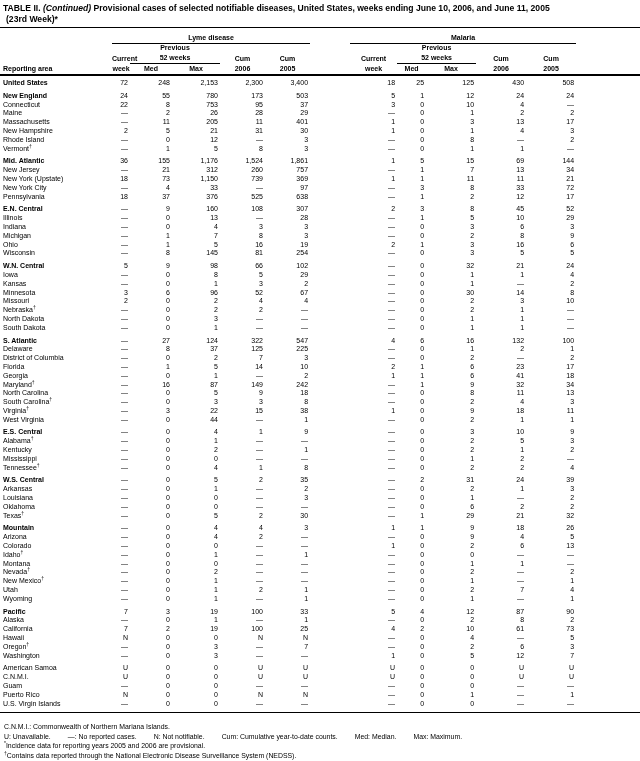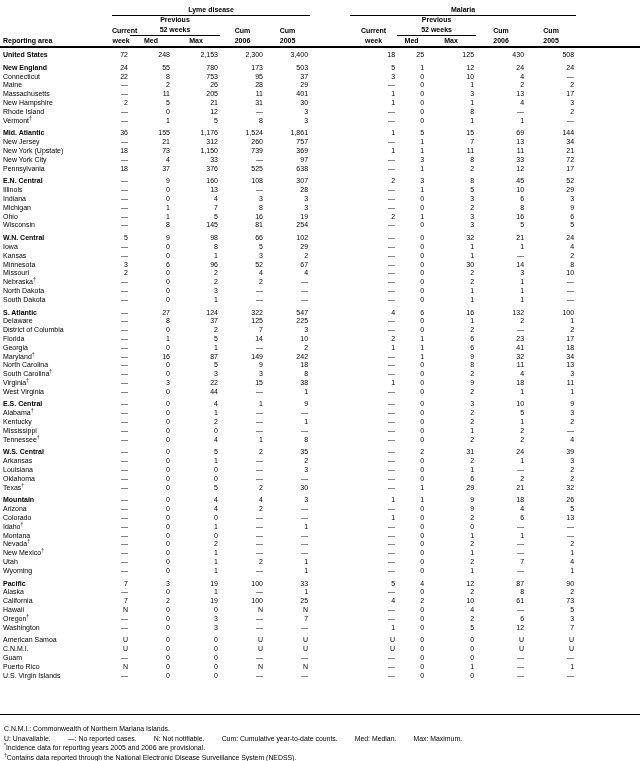--- a/index.html
+++ b/index.html
@@ -35,20 +35,24 @@
   .footnotes{position:absolute;left:0;right:0;top:712px;border-top:1px solid #000;
              padding:9px 4px 0 4px;font-size:6.9px;line-height:9.6px;}
   .legend span{display:inline-block;margin-right:17px;}
   .legend span:last-child{margin-right:0;}
 </style>
 </head>
 <body>
 
 <div class="page">
 
+  <div class="title-block">
+    <span>TABLE II.</span><span class="cont"> (Continued)</span><span> Provisional cases of selected notifiable diseases, United States, weeks ending June 10, 2006, and June 11, 2005</span>
+    <div class="title-line2">(23rd Week)*</div>
+  </div>
 
   <table>
     <colgroup>
       <col style="width:112px">
         <col style="width:18px">
         <col style="width:42px">
         <col style="width:48px">
         <col style="width:45px">
         <col style="width:45px">
       <col style="width:40px">

